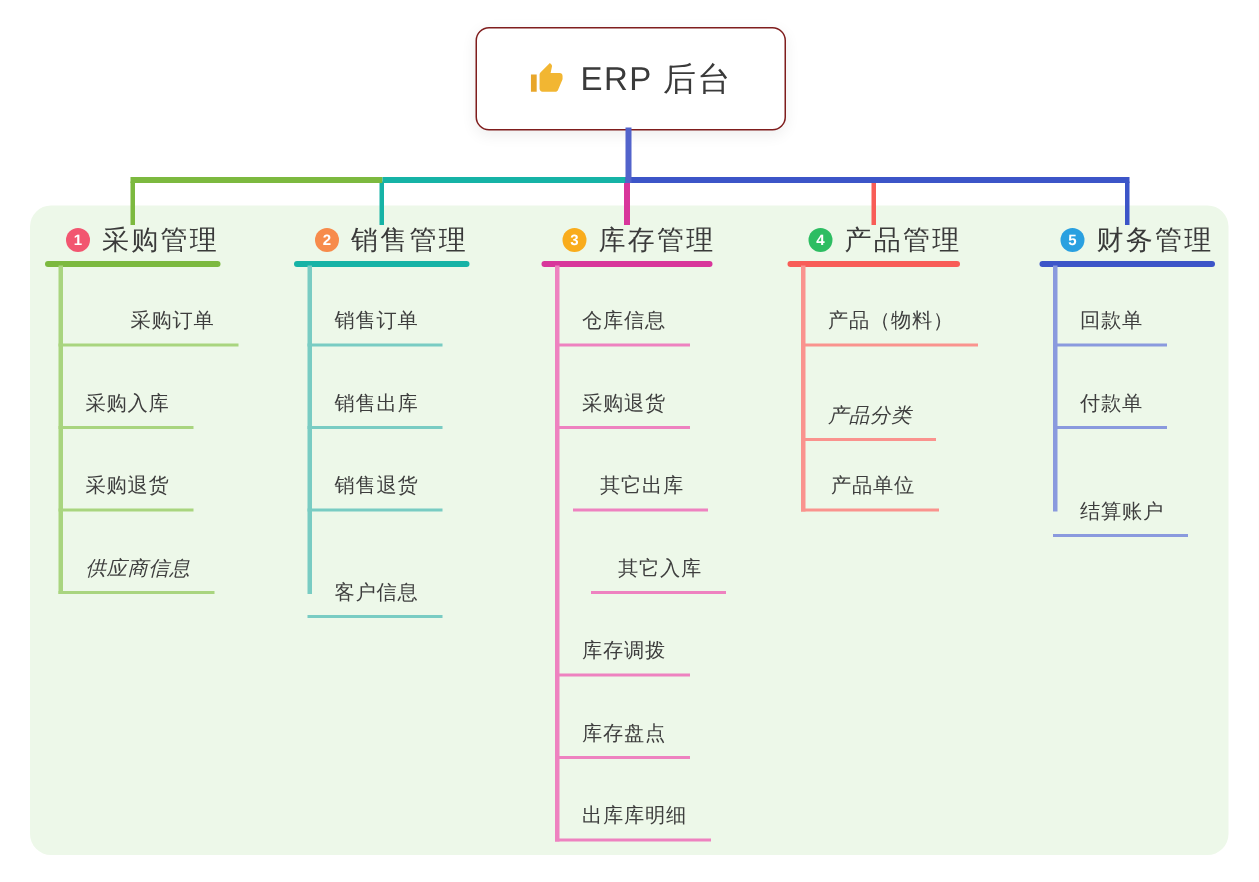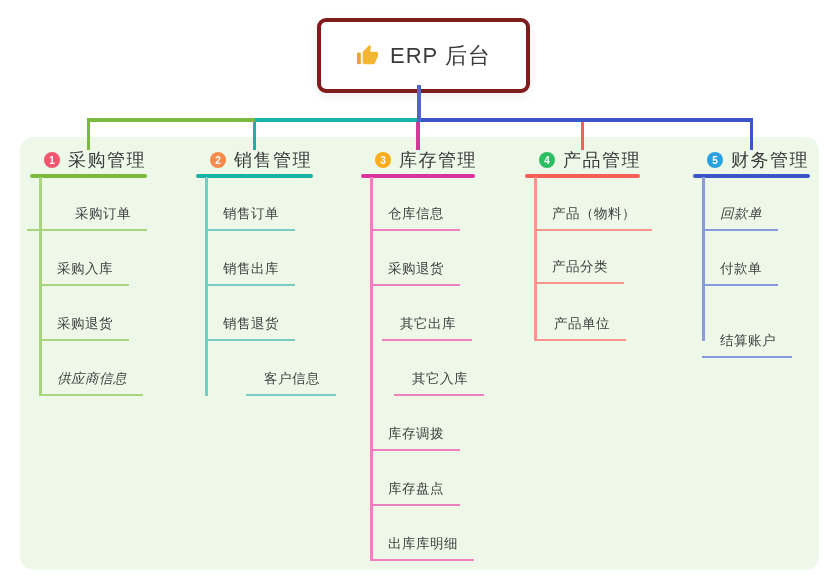--- a/index.html
+++ b/index.html
@@ -3,21 +3,21 @@
 <meta charset="utf-8">
 <style>
   html,body{margin:0;padding:0;background:#ffffff;}
   body{font-family:"Liberation Sans","DejaVu Sans",sans-serif;}
   #canvas{position:relative;width:839px;height:588px;background:#fff;overflow:hidden;}
 
   .panel{position:absolute;left:20px;top:137px;width:799px;height:433px;
          background:#edf8e9;border-radius:14px;}
 
   .root-node{position:absolute;left:317px;top:18px;width:205px;height:67px;
-             background:#ffffff;border:4px solid #7f1d1d;border-radius:9px;
+             background:#ffffff;border:1px solid #7f1d1d;border-radius:9px;
              box-shadow:0 3px 10px rgba(0,0,0,0.07);
              display:flex;align-items:center;justify-content:center;
              font-size:22px;color:#3a3a3a;font-weight:500;letter-spacing:1px;}
   .root-node .ticon{display:inline-flex;margin-right:11px;}
 
   .line{position:absolute;}
 
   .branch-header{position:absolute;height:22px;display:flex;align-items:center;cursor:default;}
   .badge{width:16px;height:16px;border-radius:50%;color:#fff;font-size:10px;font-weight:bold;
          display:flex;align-items:center;justify-content:center;flex:0 0 16px;}
@@ -59,37 +59,37 @@
       <div class="line" style="left: 417px; top: 85px; width: 4px; height: 36.5px; background: rgb(82, 99, 203);"></div>
     </div>
   <div id="branches">
   <div>
     <div class="branch-header" style="left: 44px; top: 149px;">
       <span class="badge" style="background: rgb(242, 86, 112);">1</span>
       <span class="branch-label">采购管理</span>
     </div>
     <div class="underline" style="left: 30px; top: 174px; width: 117px; background: rgb(124, 185, 63);"></div>
     <div class="vline" style="left: 39px; top: 177px; height: 219px; background: rgb(169, 213, 127);"></div>
-  <div class="child-node" style="left: 27px; top: 195px; border-bottom-color: rgb(169, 213, 127); padding-left: 48px;">采购订单</div>
+  <div class="child-node" style="left: 39px; top: 195px; border-bottom-color: rgb(169, 213, 127); padding-left: 48px;">采购订单</div>
         <div class="child-node" style="left: 39px; top: 250px; border-bottom-color: rgb(169, 213, 127);">采购入库</div>
         <div class="child-node" style="left: 39px; top: 305px; border-bottom-color: rgb(169, 213, 127);">采购退货</div>
         <div class="child-node" style="left: 39px; top: 360px; border-bottom-color: rgb(169, 213, 127); font-style: italic;">供应商信息</div>
       </div>
 
   <div>
     <div class="branch-header" style="left: 210px; top: 149px;">
       <span class="badge" style="background: rgb(247, 139, 75);">2</span>
       <span class="branch-label">销售管理</span>
     </div>
     <div class="underline" style="left: 196px; top: 174px; width: 117px; background: rgb(22, 179, 166);"></div>
     <div class="vline" style="left: 205px; top: 177px; height: 219px; background: rgb(121, 204, 195);"></div>
   <div class="child-node" style="left: 205px; top: 195px; border-bottom-color: rgb(121, 204, 195);">销售订单</div>
         <div class="child-node" style="left: 205px; top: 250px; border-bottom-color: rgb(121, 204, 195);">销售出库</div>
         <div class="child-node" style="left: 205px; top: 305px; border-bottom-color: rgb(121, 204, 195);">销售退货</div>
-        <div class="child-node" style="left: 205px; top: 360px; border-bottom-color: rgb(121, 204, 195); margin-left: 41px;">客户信息</div>
+        <div class="child-node" style="left: 205px; top: 376px; border-bottom-color: rgb(121, 204, 195);">客户信息</div>
       </div>
 
   <div>
     <div class="branch-header" style="left: 375px; top: 149px;">
       <span class="badge" style="background: rgb(249, 172, 28);">3</span>
       <span class="branch-label">库存管理</span>
     </div>
     <div class="underline" style="left: 361px; top: 174px; width: 114px; background: rgb(216, 54, 155);"></div>
     <div class="vline" style="left: 370px; top: 177px; height: 384px; background: rgb(238, 130, 192);"></div>
   <div class="child-node" style="left: 370px; top: 195px; border-bottom-color: rgb(238, 130, 192);">仓库信息</div>
@@ -102,29 +102,29 @@
       </div>
 
   <div>
     <div class="branch-header" style="left: 539px; top: 149px;">
       <span class="badge" style="background: rgb(45, 189, 98);">4</span>
       <span class="branch-label">产品管理</span>
     </div>
     <div class="underline" style="left: 525px; top: 174px; width: 115px; background: rgb(248, 93, 87);"></div>
     <div class="vline" style="left: 534px; top: 177px; height: 164px; background: rgb(250, 147, 142);"></div>
   <div class="child-node" style="left: 534px; top: 195px; border-bottom-color: rgb(250, 147, 142);">产品（物料）</div>
-        <div class="child-node" style="left: 534px; top: 248px; border-bottom-color: rgb(250, 147, 142);">产品分类</div>
+        <div class="child-node" style="left: 534px; top: 258px; border-bottom-color: rgb(250, 147, 142); font-style: italic;">产品分类</div>
         <div class="child-node" style="left: 534px; top: 305px; border-bottom-color: rgb(250, 147, 142); padding-left: 20px;">产品单位</div>
       </div>
 
   <div>
     <div class="branch-header" style="left: 707px; top: 149px;">
       <span class="badge" style="background: rgb(42, 160, 224);">5</span>
       <span class="branch-label">财务管理</span>
     </div>
     <div class="underline" style="left: 693px; top: 174px; width: 117px; background: rgb(60, 85, 200);"></div>
     <div class="vline" style="left: 702px; top: 177px; height: 164px; background: rgb(138, 154, 222);"></div>
-  <div class="child-node" style="left: 702px; top: 195px; border-bottom-color: rgb(138, 154, 222); font-style: italic;">回款单</div>
+  <div class="child-node" style="left: 702px; top: 195px; border-bottom-color: rgb(138, 154, 222);">回款单</div>
         <div class="child-node" style="left: 702px; top: 250px; border-bottom-color: rgb(138, 154, 222);">付款单</div>
         <div class="child-node" style="left: 702px; top: 322px; border-bottom-color: rgb(138, 154, 222); text-align: right;">结算账户</div>
       </div>
 </div>
 </div>
 
 </body></html>

